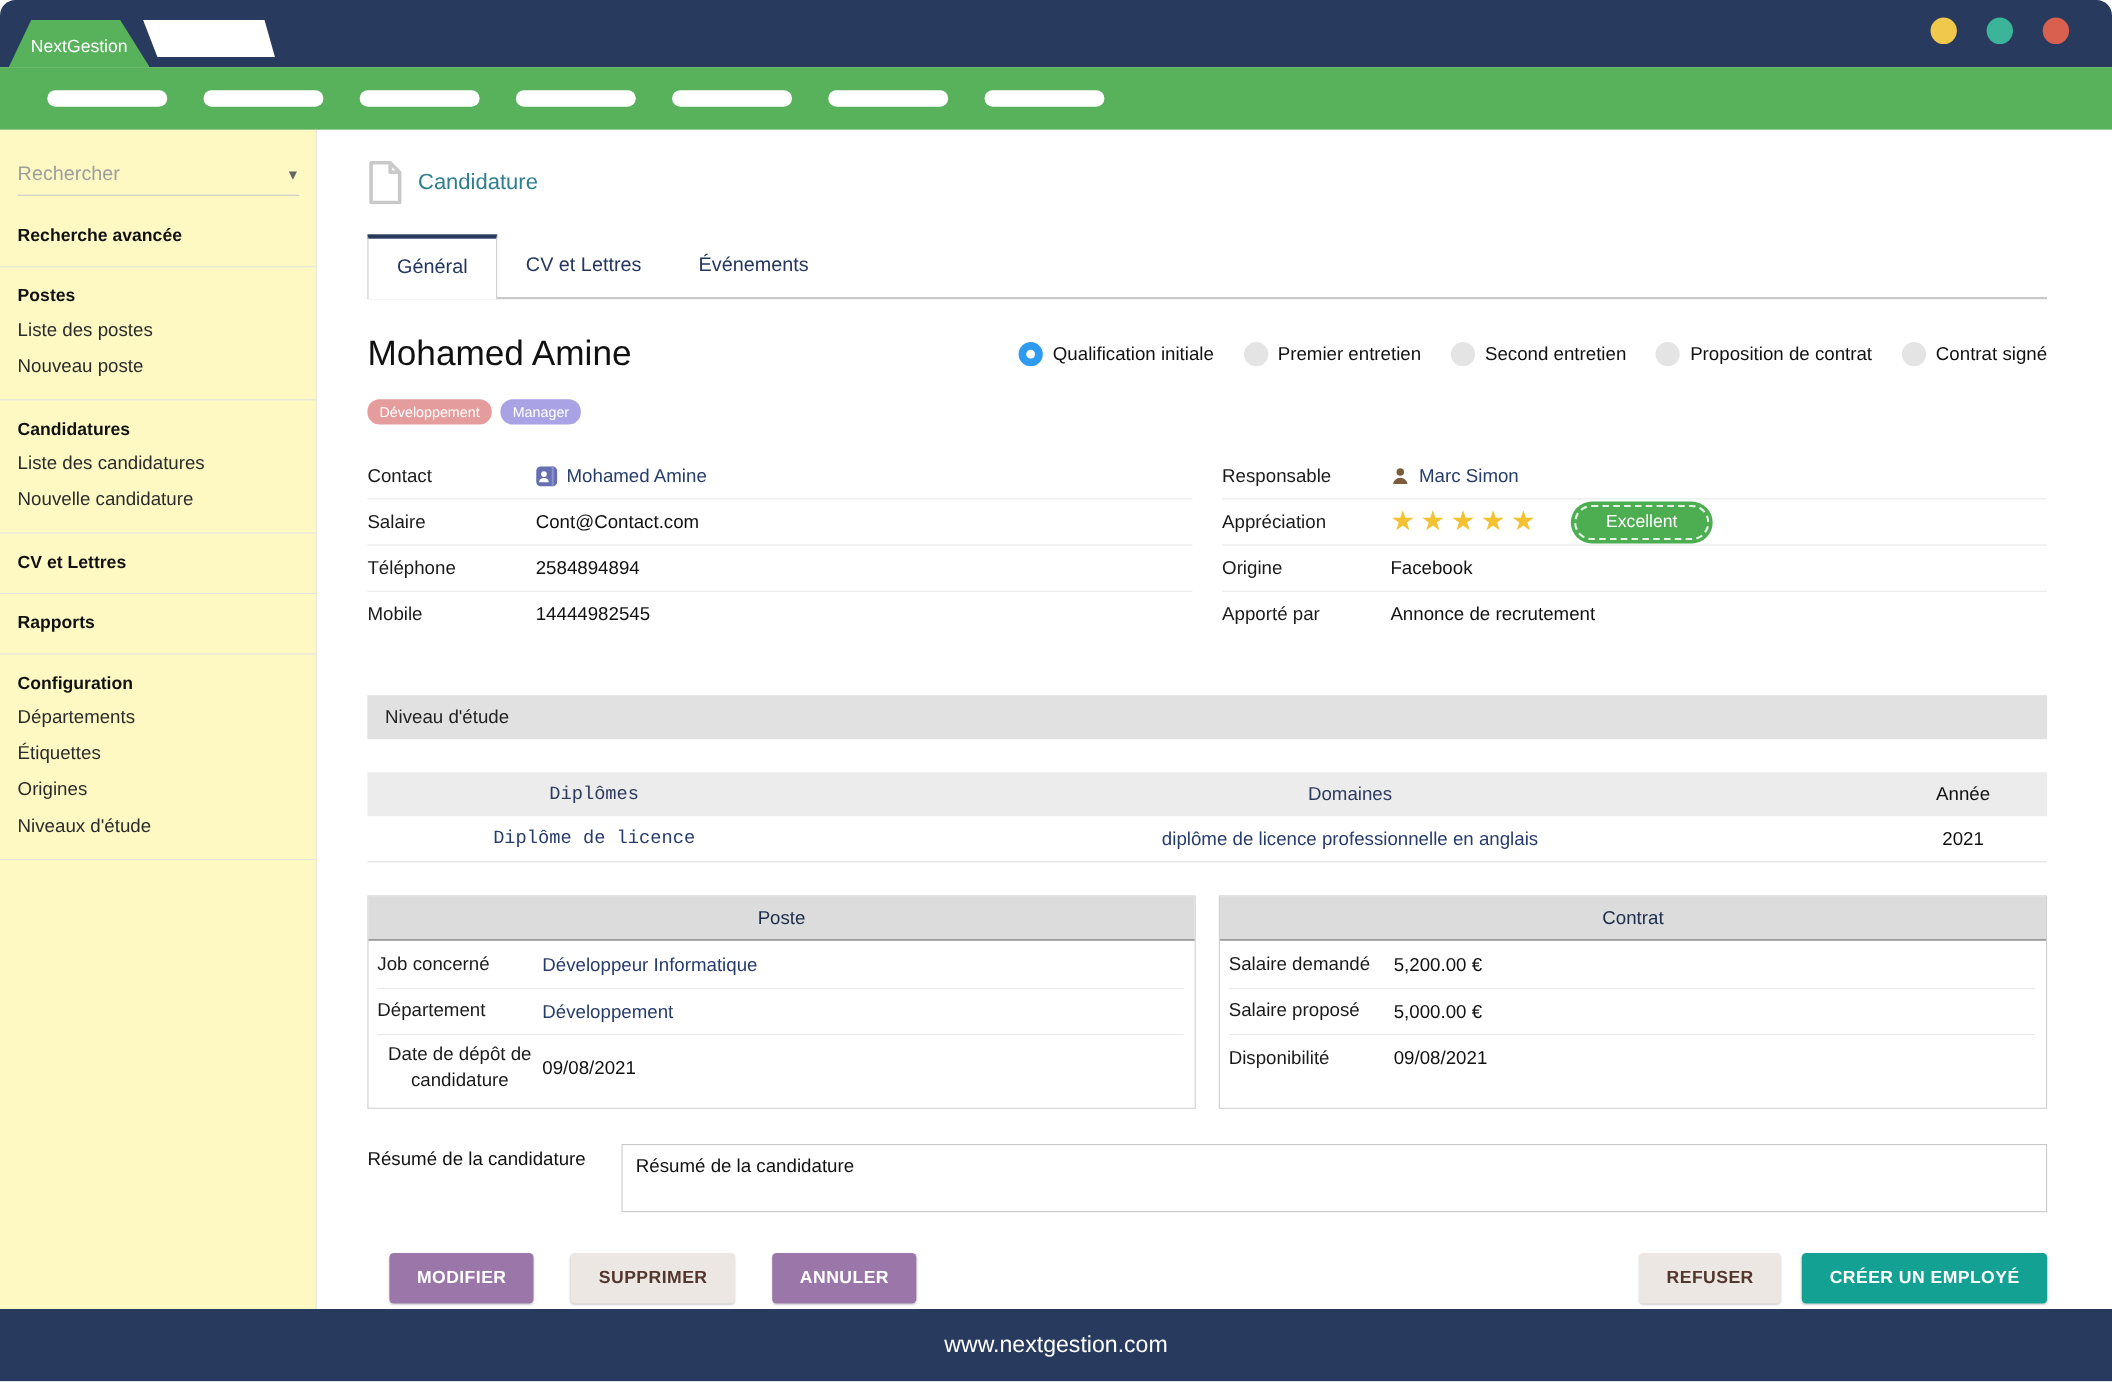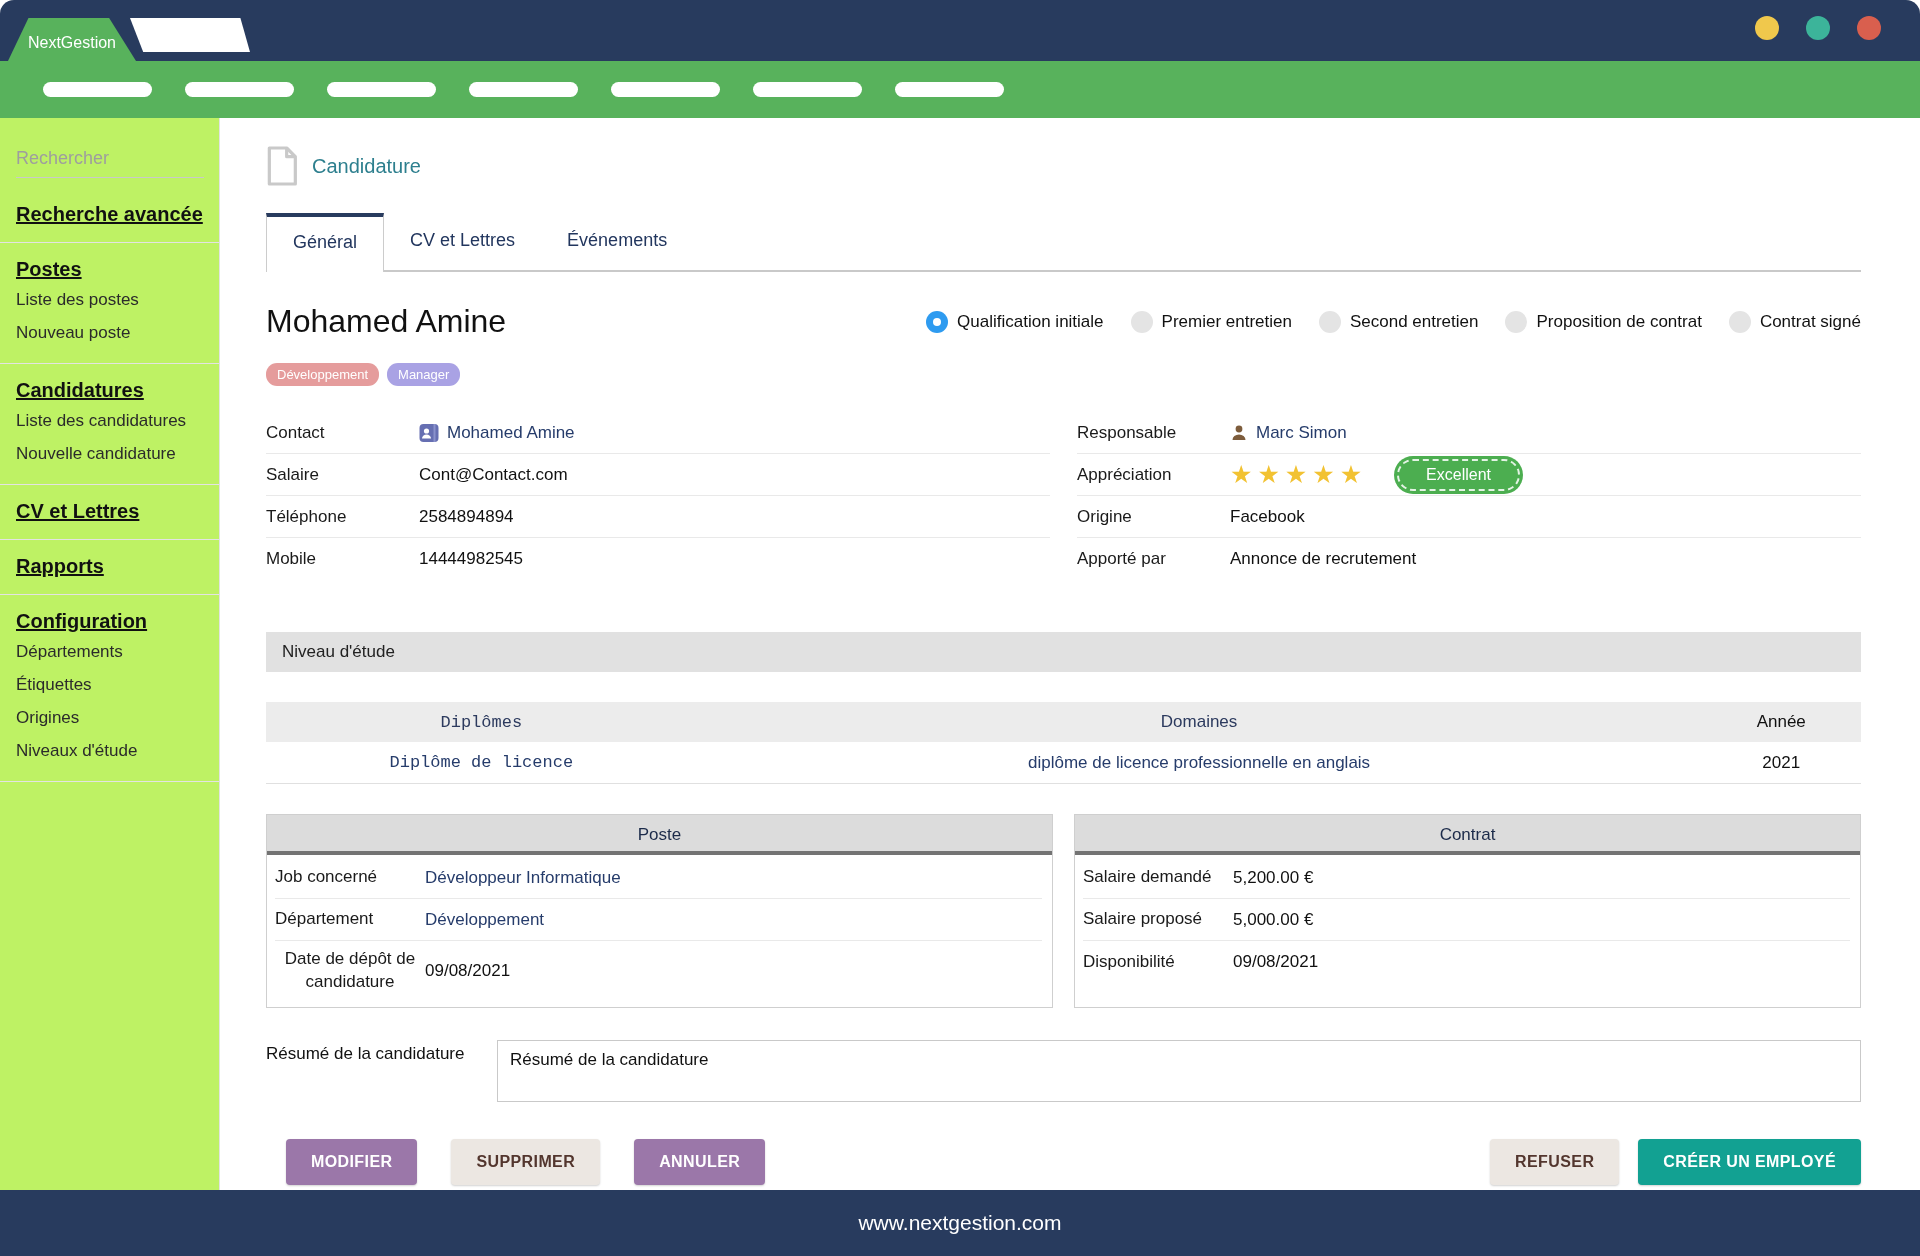--- a/index.html
+++ b/index.html
@@ -17,32 +17,32 @@
   .win-controls { position:absolute; right:39px; top:16px; display:flex; gap:27px; }
   .win-dot { width:24px; height:24px; border-radius:50%; }
   .dot-min { background:#f0c84c; } .dot-max { background:#3cb49a; } .dot-close { background:#d95f4e; }
 
   
   .navbar { height:57px; background:#58b25c; display:flex; align-items:center; padding-left:43px; gap:33px; }
   .nav-pill { width:109px; height:15px; background:#fff; border-radius:8px; }
 
   
   .body-row { display:flex; height:1072px; }
-  .sidebar { width:220px; flex:none; background:#bef264; border-right:1px solid #e2e2e2; padding:22px 0 0 0; }
+  .sidebar { width:288px; flex:none; background:#fef9c3; border-right:1px solid #e2e2e2; padding:22px 0 0 0; }
   .main { flex:1; background:#fff; padding:27px 59px 0 46px; }
 
   
   .search-wrap { margin:0 15px 10px 16px; border-bottom:1px solid #c9c9c9; display:flex; align-items:center; height:38px; }
   .search-input { border:none; outline:none; background:transparent; flex:1; font-size:18px; color:#333;
                   font-family:"Liberation Sans", sans-serif; }
   .search-input::placeholder { color:#9e9e9e; }
   .search-caret { color:#666; font-size:15px; padding-right:2px; }
   .side-section { padding:13px 16px 14px 16px; }
   .side-divider { border:none; border-top:1px solid #e3e3e3; }
-  .side-header { font-size:20px; font-weight:bold; color:#111; line-height:27px; cursor:pointer;text-decoration:underline; }
+  .side-header { font-size:16px; font-weight:bold; color:#111; line-height:27px; cursor:pointer; }
   .side-item { font-size:17px; color:#2b2b2b; line-height:33px; cursor:pointer; }
 
   
   .page-head { display:flex; align-items:center; gap:14px; height:42px; }
   .doc-icon { width:32px; height:40px; }
   .page-title { color:#2d7f8e; font-size:20px; }
 
   
   .tabs { display:flex; margin-top:26px; border-bottom:2px solid #c9c9c9; height:59px; }
   .tab { font-size:18px; color:#22365e; padding:0 26px; line-height:55px; cursor:pointer; }
@@ -85,21 +85,21 @@
   .edu-table { margin-top:30px; font-size:17px; }
   .edu-hrow { display:flex; background:#ececec; height:40px; align-items:center; color:#2c3a5e; }
   .edu-drow { display:flex; height:42px; align-items:center; border-bottom:1px solid #e0e0e0; }
   .edu-c1 { width:27%; text-align:center;font-family:Liberation Mono, monospace; }
   .edu-c2 { width:63%; text-align:center; }
   .edu-c3 { width:10%; text-align:center; color:#111; }
 
   
   .panels { display:flex; gap:21px; margin-top:30px; }
   .panel { flex:1; border:1px solid #cfcfcf; }
-  .panel-header { background:#dcdcdc; border-bottom:4px solid #737373; height:40px; line-height:40px;
+  .panel-header { background:#dcdcdc; border-bottom:1px solid #737373; height:40px; line-height:40px;
                   text-align:center; font-size:17px; color:#1c2b4a; }
   .panel-body { padding:2px 10px 6px 8px; }
   .panel .drow { border-bottom:1px solid #e9e9e9; }
   .panel .drow:last-child { border-bottom:none; }
   .panel .drow.tall { min-height:60px;text-align:center; }
   .panel .dlabel { width:150px; line-height:1.35; }
 
   
   .resume-row { display:flex; margin-top:32px; }
   .resume-label { width:231px; flex:none; font-size:17px; color:#111; padding-top:4px; }

